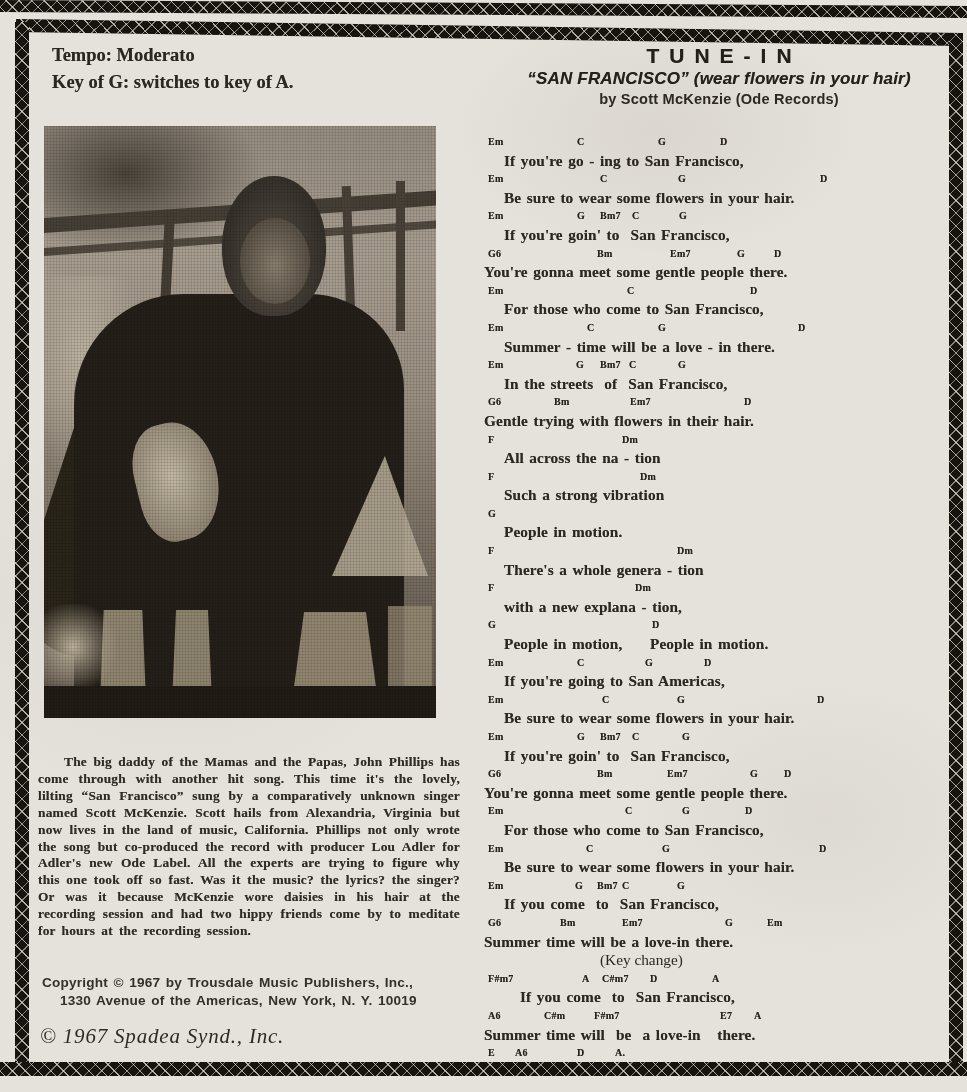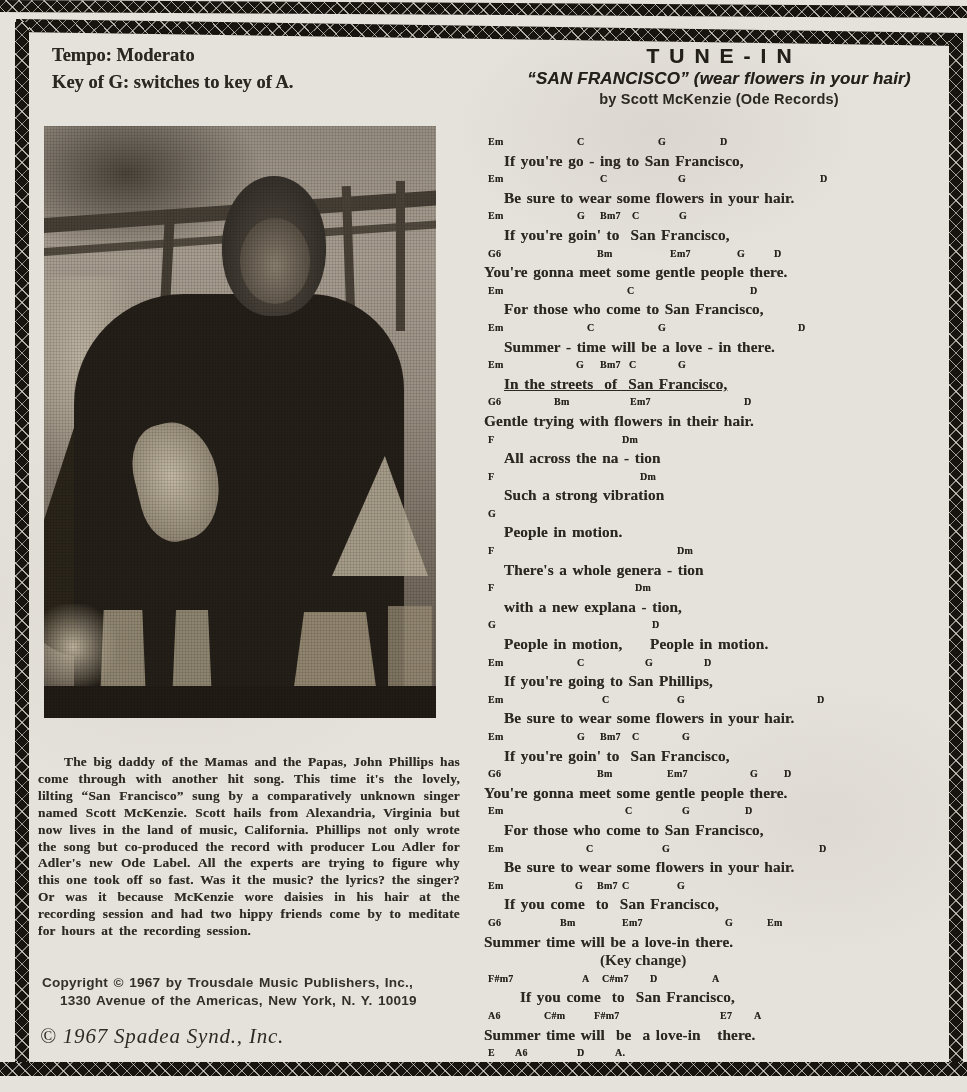--- a/index.html
+++ b/index.html
@@ -75,21 +75,21 @@
     text-align:center;color:#24211d;letter-spacing:.2px;text-shadow:0 0 .5px rgba(34,31,27,.55);font-style:italic;}
   .byline{font-family:"Liberation Sans",sans-serif;font-weight:700;font-size:14.6px;line-height:19px;
     text-align:center;color:#2c2923;letter-spacing:.2px;}
   .song-lines{margin-top:24px;}
   .pair{position:relative;}
   .chords{position:relative;height:18.6px;line-height:18.6px;font-weight:700;font-size:10px;letter-spacing:.3px;
     color:#26221d;text-shadow:0 0 .5px rgba(38,34,29,.55);}
   .chords span{position:absolute;top:0;}
   .lyric{height:18.6px;line-height:18.6px;font-size:15.3px;font-weight:700;white-space:pre;color:#2b2722;
     letter-spacing:.1px;word-spacing:1.6px;text-shadow:0 0 .4px rgba(43,39,34,.5);}
-  .keychange{height:18.6px;line-height:18.6px;font-size:15.3px;font-weight:700;color:#2b2722;white-space:pre;}
+  .keychange{height:18.6px;line-height:18.6px;font-size:15.3px;font-weight:400;color:#2b2722;white-space:pre;}
 </style>
 </head>
 <body>
 
 <div class="sheet">
 
   <div class="ribbon ribbon-top-outer"></div>
   <div class="ribbon frame-top"></div>
   <div class="ribbon frame-left"></div>
   <div class="ribbon frame-right"></div>
@@ -195,21 +195,21 @@
           <div class="lyric" style="padding-left: 22px;">Summer - time will be a love - in there.</div>
         </div>
         <div class="pair">
           <div class="chords">
             <span style="left: 6px;">Em</span>
             <span style="left: 94px;">G</span>
             <span style="left: 118px;">Bm7</span>
             <span style="left: 147px;">C</span>
             <span style="left: 196px;">G</span>
           </div>
-          <div class="lyric" style="padding-left: 22px; text-decoration: underline;">In the streets  of  San Francisco,</div>
+          <div class="lyric" style="padding-left: 22px;">In the streets  of  San Francisco,</div>
         </div>
         <div class="pair">
           <div class="chords">
             <span style="left: 6px;">G6</span>
             <span style="left: 72px;">Bm</span>
             <span style="left: 148px;">Em7</span>
             <span style="left: 262px;">D</span>
           </div>
           <div class="lyric" style="padding-left: 2px;">Gentle trying with flowers in their hair.</div>
         </div>
@@ -254,21 +254,21 @@
           </div>
           <div class="lyric" style="padding-left: 22px;">People in motion,     People in motion.</div>
         </div>
         <div class="pair">
           <div class="chords">
             <span style="left: 6px;">Em</span>
             <span style="left: 95px;">C</span>
             <span style="left: 163px;">G</span>
             <span style="left: 222px;">D</span>
           </div>
-          <div class="lyric" style="padding-left: 22px;">If you're going to San Phillips,</div>
+          <div class="lyric" style="padding-left: 22px;">If you're going to San Americas,</div>
         </div>
         <div class="pair">
           <div class="chords">
             <span style="left: 6px;">Em</span>
             <span style="left: 120px;">C</span>
             <span style="left: 195px;">G</span>
             <span style="left: 335px;">D</span>
           </div>
           <div class="lyric" style="padding-left: 22px;">Be sure to wear some flowers in your hair.</div>
         </div>

